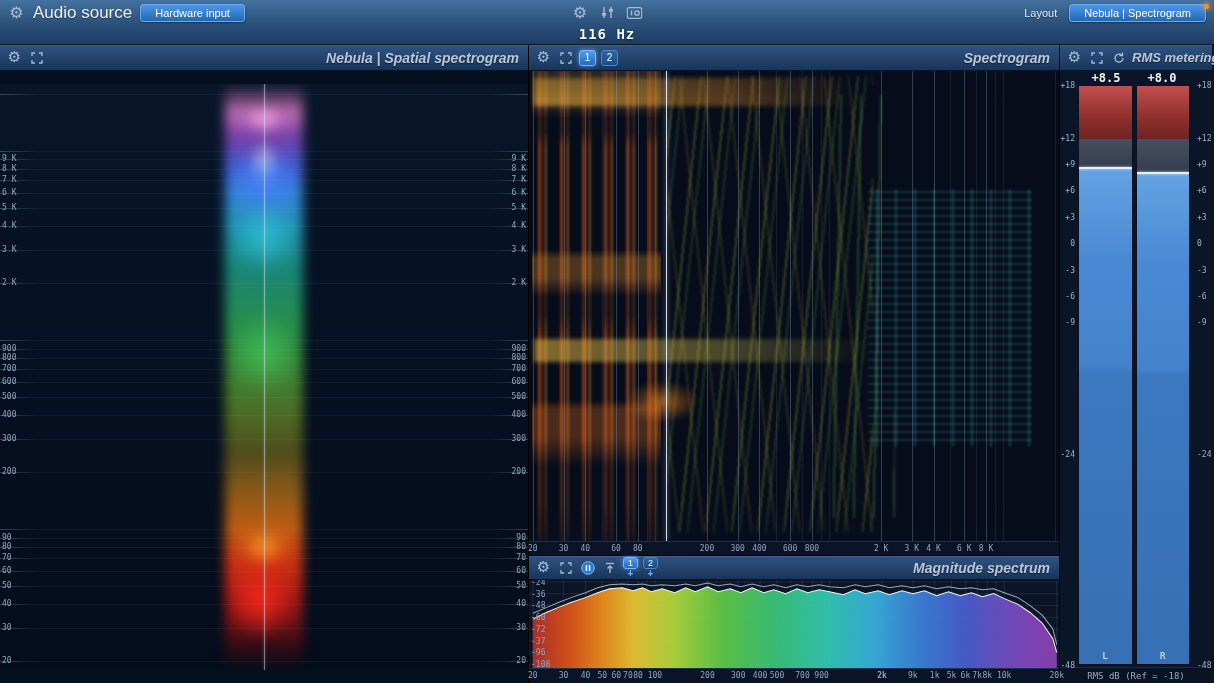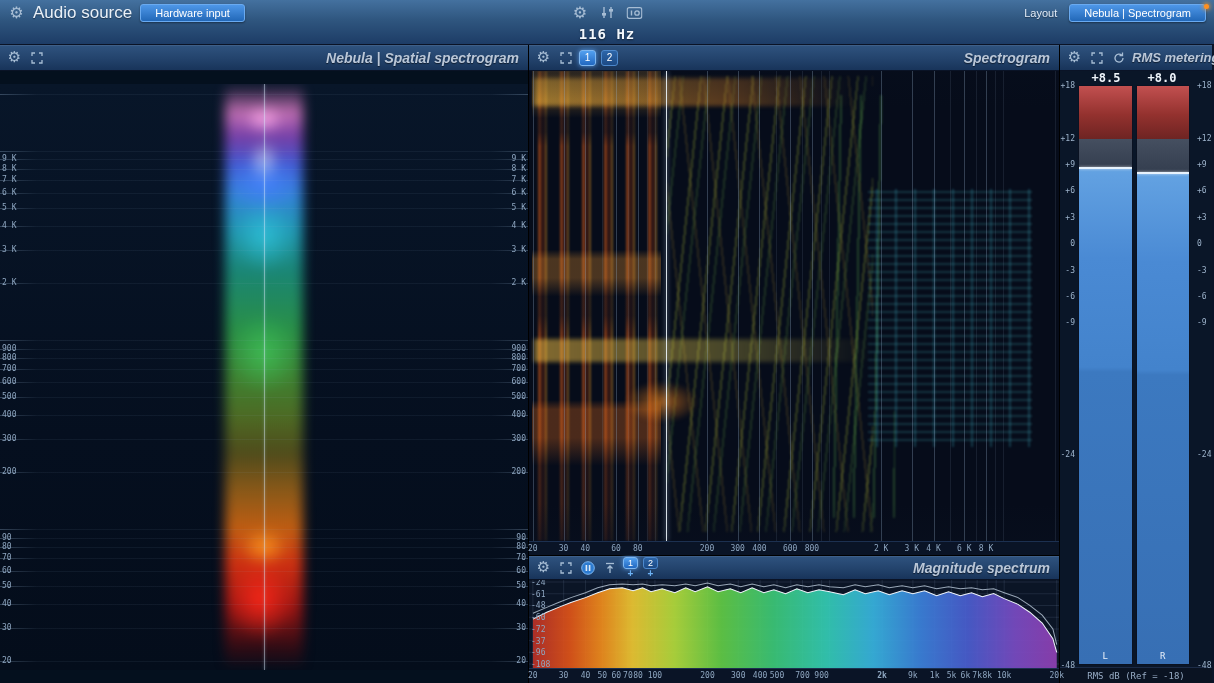--- a/index.html
+++ b/index.html
@@ -408,21 +408,21 @@
                 <stop offset="83%" stop-color="#4a5ed0"></stop>
                 <stop offset="92%" stop-color="#7a4cc4"></stop>
                 <stop offset="100%" stop-color="#9040b4"></stop>
               </linearGradient>
             </defs>
             <path d="M3.8,33.6 L17.1,27.7 L28.4,22.7 L40.4,17.8 L54.4,12.9 L66.2,7.9 L77.7,4.9 L89.9,4.0 L100.4,4.9 L109.5,4.0 L117.7,5.9 L128.4,4.9 L140.6,5.9 L151.1,4.0 L160.2,5.9 L172.1,3.0 L182.3,5.9 L194.1,4.0 L204.2,6.9 L215.1,4.0 L226.4,6.9 L236.1,4.9 L247.4,7.9 L258.3,4.9 L268.8,6.9 L279.6,4.9 L289.8,6.9 L303.1,7.9 L314.4,4.9 L324.2,6.9 L336.7,4.9 L347.4,7.9 L359.7,5.9 L370.1,7.9 L381.4,5.9 L393.0,8.9 L404.5,6.9 L415.8,8.9 L426.7,7.9 L437.1,9.9 L448.0,8.9 L458.2,12.9 L471.5,17.8 L482.8,25.7 L494.8,35.6 L505.1,49.4 L508.8,65.3" class="peakline"></path>
             <path d="M3.8,39.6 L17.1,32.6 L28.4,27.7 L40.4,22.7 L54.4,17.8 L66.2,12.9 L77.7,8.9 L89.9,7.9 L100.4,10.9 L109.5,7.9 L117.7,11.9 L128.4,8.9 L140.6,12.9 L151.1,7.9 L160.2,11.9 L172.1,6.9 L182.3,11.9 L194.1,8.9 L204.2,12.9 L215.1,7.9 L226.4,12.9 L236.1,9.9 L247.4,13.8 L258.3,8.9 L268.8,12.9 L279.6,9.9 L289.8,11.9 L303.1,14.8 L314.4,9.9 L324.2,13.8 L336.7,10.9 L347.4,14.8 L359.7,10.9 L370.1,13.8 L381.4,10.9 L393.0,15.8 L404.5,11.9 L415.8,15.8 L426.7,12.9 L437.1,16.8 L448.0,13.8 L458.2,18.8 L471.5,24.7 L482.8,32.6 L494.8,43.5 L505.1,59.3 L508.8,73.2 L508.8,89 L3.8,89 Z" fill="url(#magGrad)" class="magfill"></path>
             <path d="M3.8,39.6 L17.1,32.6 L28.4,27.7 L40.4,22.7 L54.4,17.8 L66.2,12.9 L77.7,8.9 L89.9,7.9 L100.4,10.9 L109.5,7.9 L117.7,11.9 L128.4,8.9 L140.6,12.9 L151.1,7.9 L160.2,11.9 L172.1,6.9 L182.3,11.9 L194.1,8.9 L204.2,12.9 L215.1,7.9 L226.4,12.9 L236.1,9.9 L247.4,13.8 L258.3,8.9 L268.8,12.9 L279.6,9.9 L289.8,11.9 L303.1,14.8 L314.4,9.9 L324.2,13.8 L336.7,10.9 L347.4,14.8 L359.7,10.9 L370.1,13.8 L381.4,10.9 L393.0,15.8 L404.5,11.9 L415.8,15.8 L426.7,12.9 L437.1,16.8 L448.0,13.8 L458.2,18.8 L471.5,24.7 L482.8,32.6 L494.8,43.5 L505.1,59.3 L508.8,73.2" class="curline"></path>
           </svg>
       <div class="mag-ylabel" style="top: 2.22222%;">-24</div>
-          <div class="mag-ylabel" style="top: 15.5556%;">-61</div>
+          <div class="mag-ylabel" style="top: 15.5556%;">-36</div>
           <div class="mag-ylabel" style="top: 28.8889%;">-48</div>
           <div class="mag-ylabel" style="top: 42.2222%;">-60</div>
           <div class="mag-ylabel" style="top: 55.5556%;">-72</div>
           <div class="mag-ylabel" style="top: 68.8889%;">-37</div>
           <div class="mag-ylabel" style="top: 82.2222%;">-96</div>
           <div class="mag-ylabel" style="top: 95.5556%;">-108</div>
         </div>
       <div class="axisbar" style="height:15px;">
           <div class="x-label" style="left: 0.733956%;">20</div>
           <div class="x-label" style="left: 6.53576%;">30</div>

